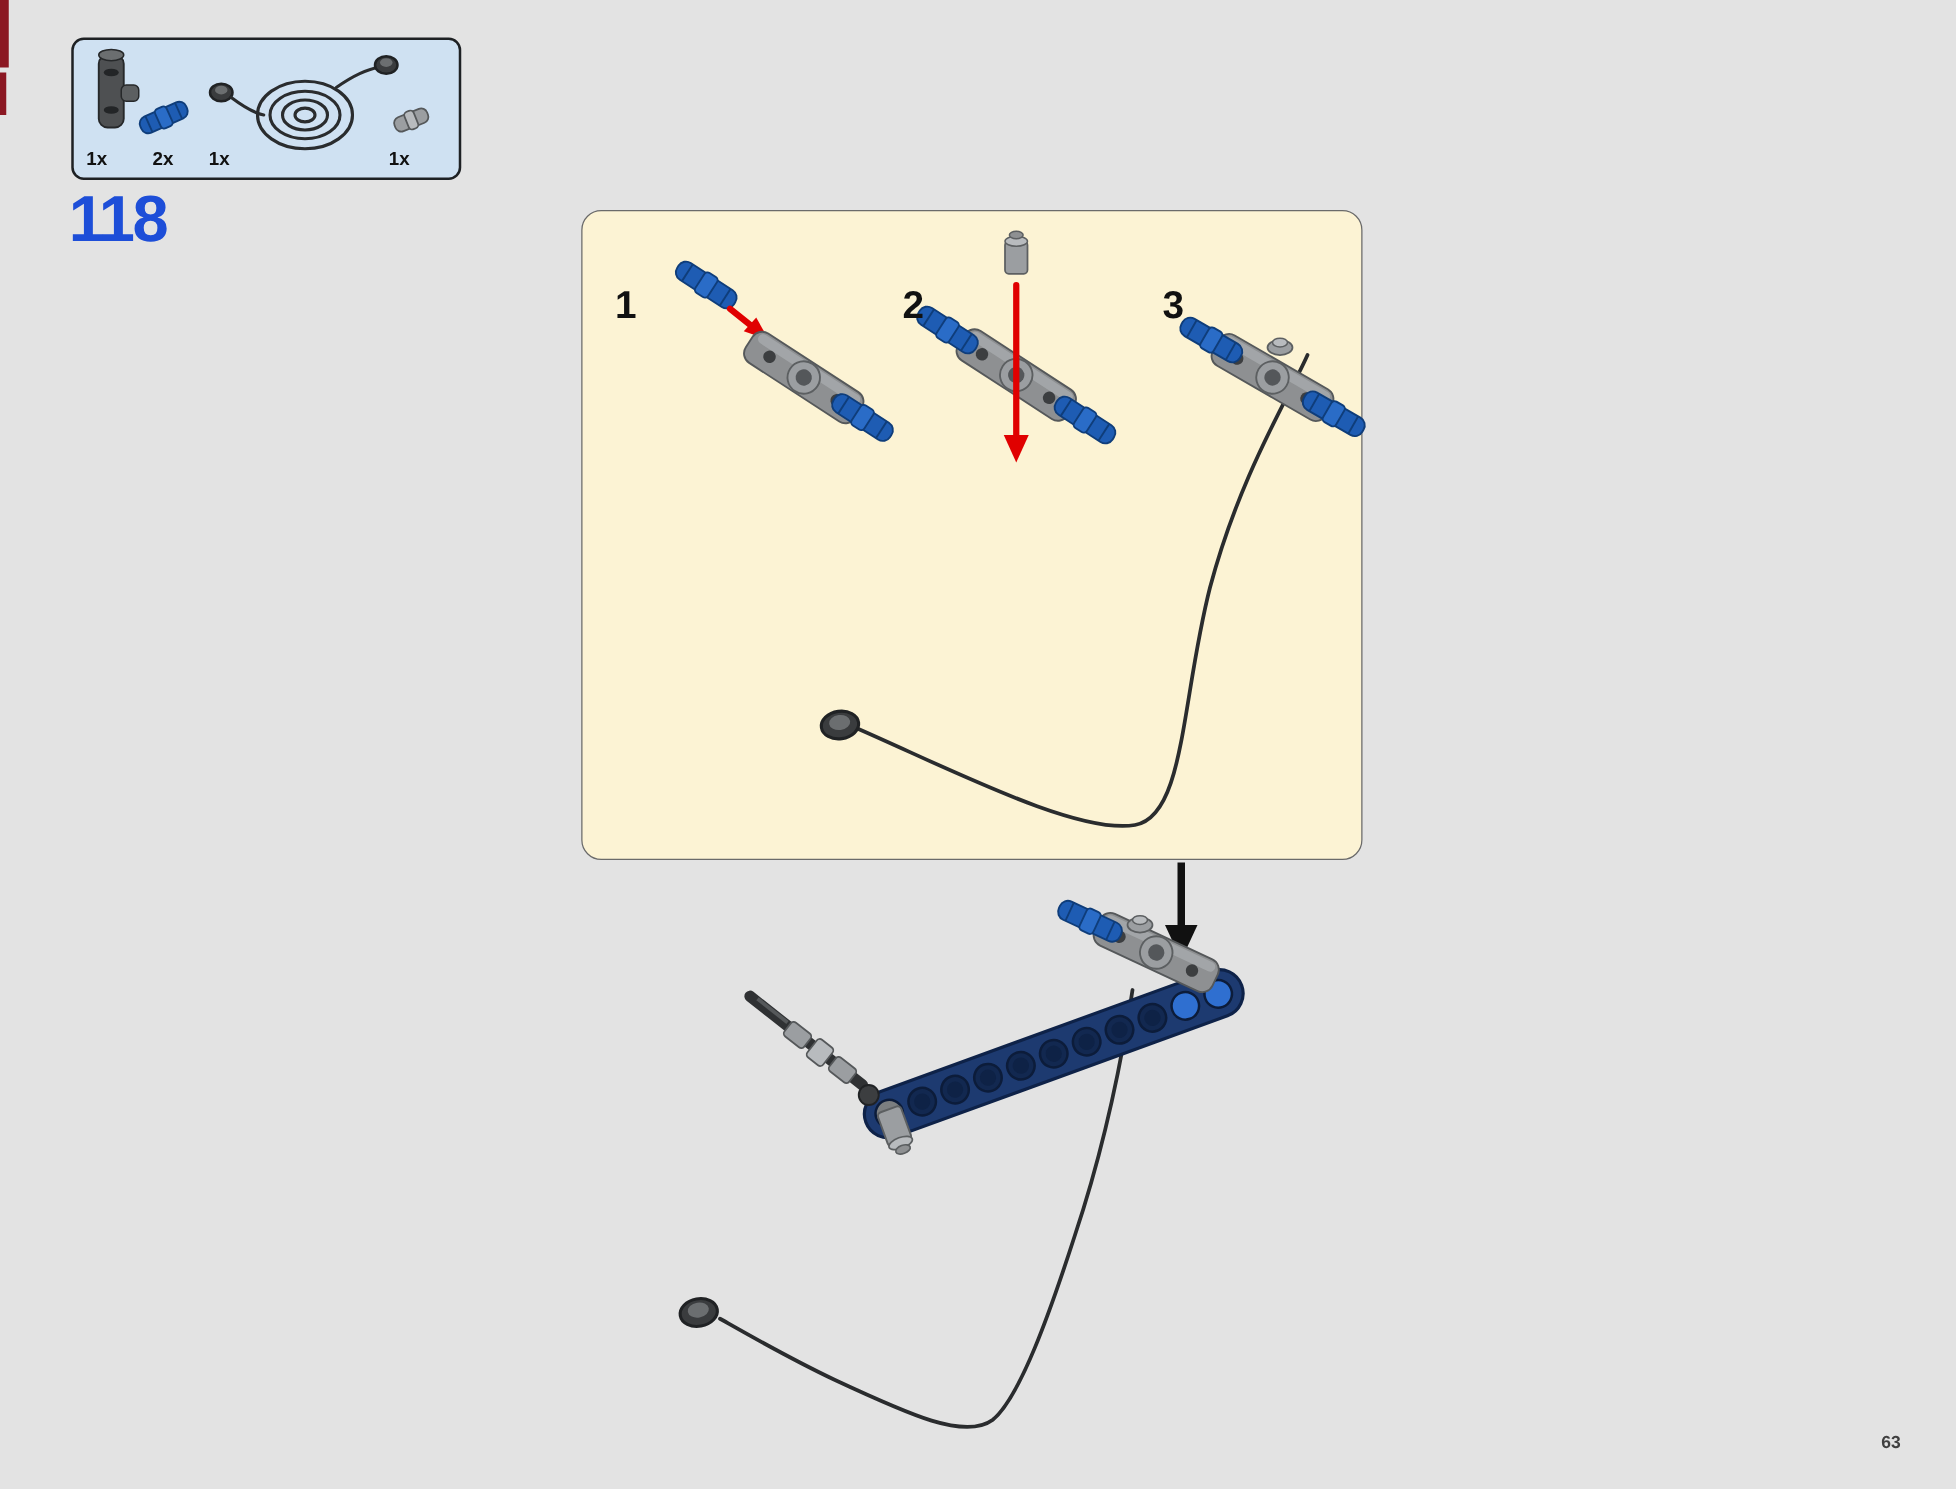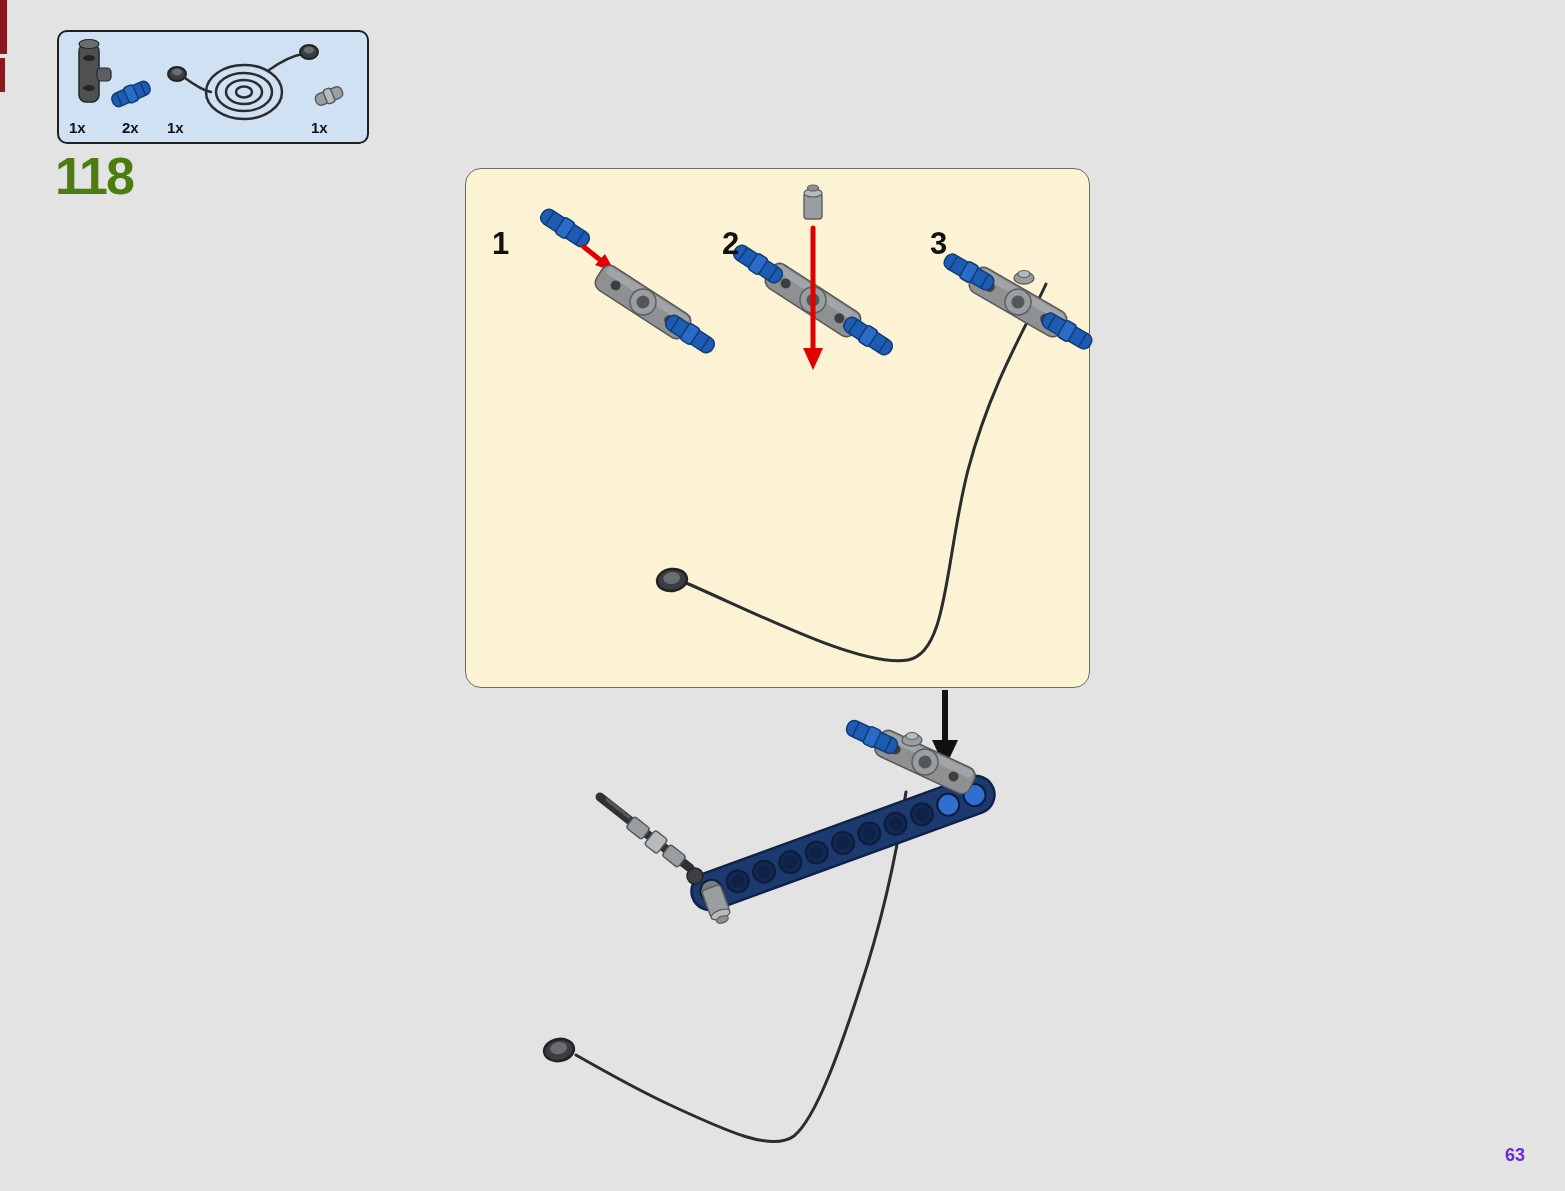--- a/index.html
+++ b/index.html
@@ -22,40 +22,40 @@
   .count-label{
     position:absolute;bottom:6px;font-size:15px;font-weight:bold;color:#111;
   }
   .count-label.c0{left:10px;}
   .count-label.c1{left:63px;}
   .count-label.c2{left:108px;}
   .count-label.c3{left:252px;}
 
   .step-number{
     position:absolute;left:55px;top:146px;
-    font-size:52px;font-weight:800;letter-spacing:-2px;color:#4d7c0f;
+    font-size:52px;font-weight:800;letter-spacing:-2px;color:#1d4ed8;
   }
 
   .instruction-panel{
     position:absolute;left:465px;top:168px;width:625px;height:520px;
     background:#fcf3d4;border:1.5px solid #6a6a6a;border-radius:16px;
     box-sizing:border-box;
   }
   .substep-label{
     position:absolute;font-size:31px;font-weight:800;color:#111;z-index:20;
   }
   .substep-label.s1{left:492px;top:226px;}
   .substep-label.s2{left:722px;top:226px;}
   .substep-label.s3{left:930px;top:226px;}
 
   .art{position:absolute;left:0;top:0;z-index:10;pointer-events:none;}
 
   .page-number{
     position:absolute;left:1505px;top:1145px;
-    font-size:18px;font-weight:bold;color:#6d28d9;
+    font-size:14px;font-weight:bold;color:#404040;
   }
 
   
   .pin-blue{fill:#1e5cb3;stroke:#0f3d7a;stroke-width:1.5;}
   .pin-collar{fill:#2a6cc7;stroke:#0f3d7a;stroke-width:1.5;}
   .pin-ridge{stroke:#0f3d7a;stroke-width:1.5;}
   .cable{fill:none;stroke:#2a2c2e;stroke-width:3;stroke-linecap:round;}
   .red-arrow{stroke:#e00000;stroke-width:5;stroke-linecap:round;}
   .red-head{fill:#e00000;}
   .black-arrow{stroke:#111;stroke-width:6;}

